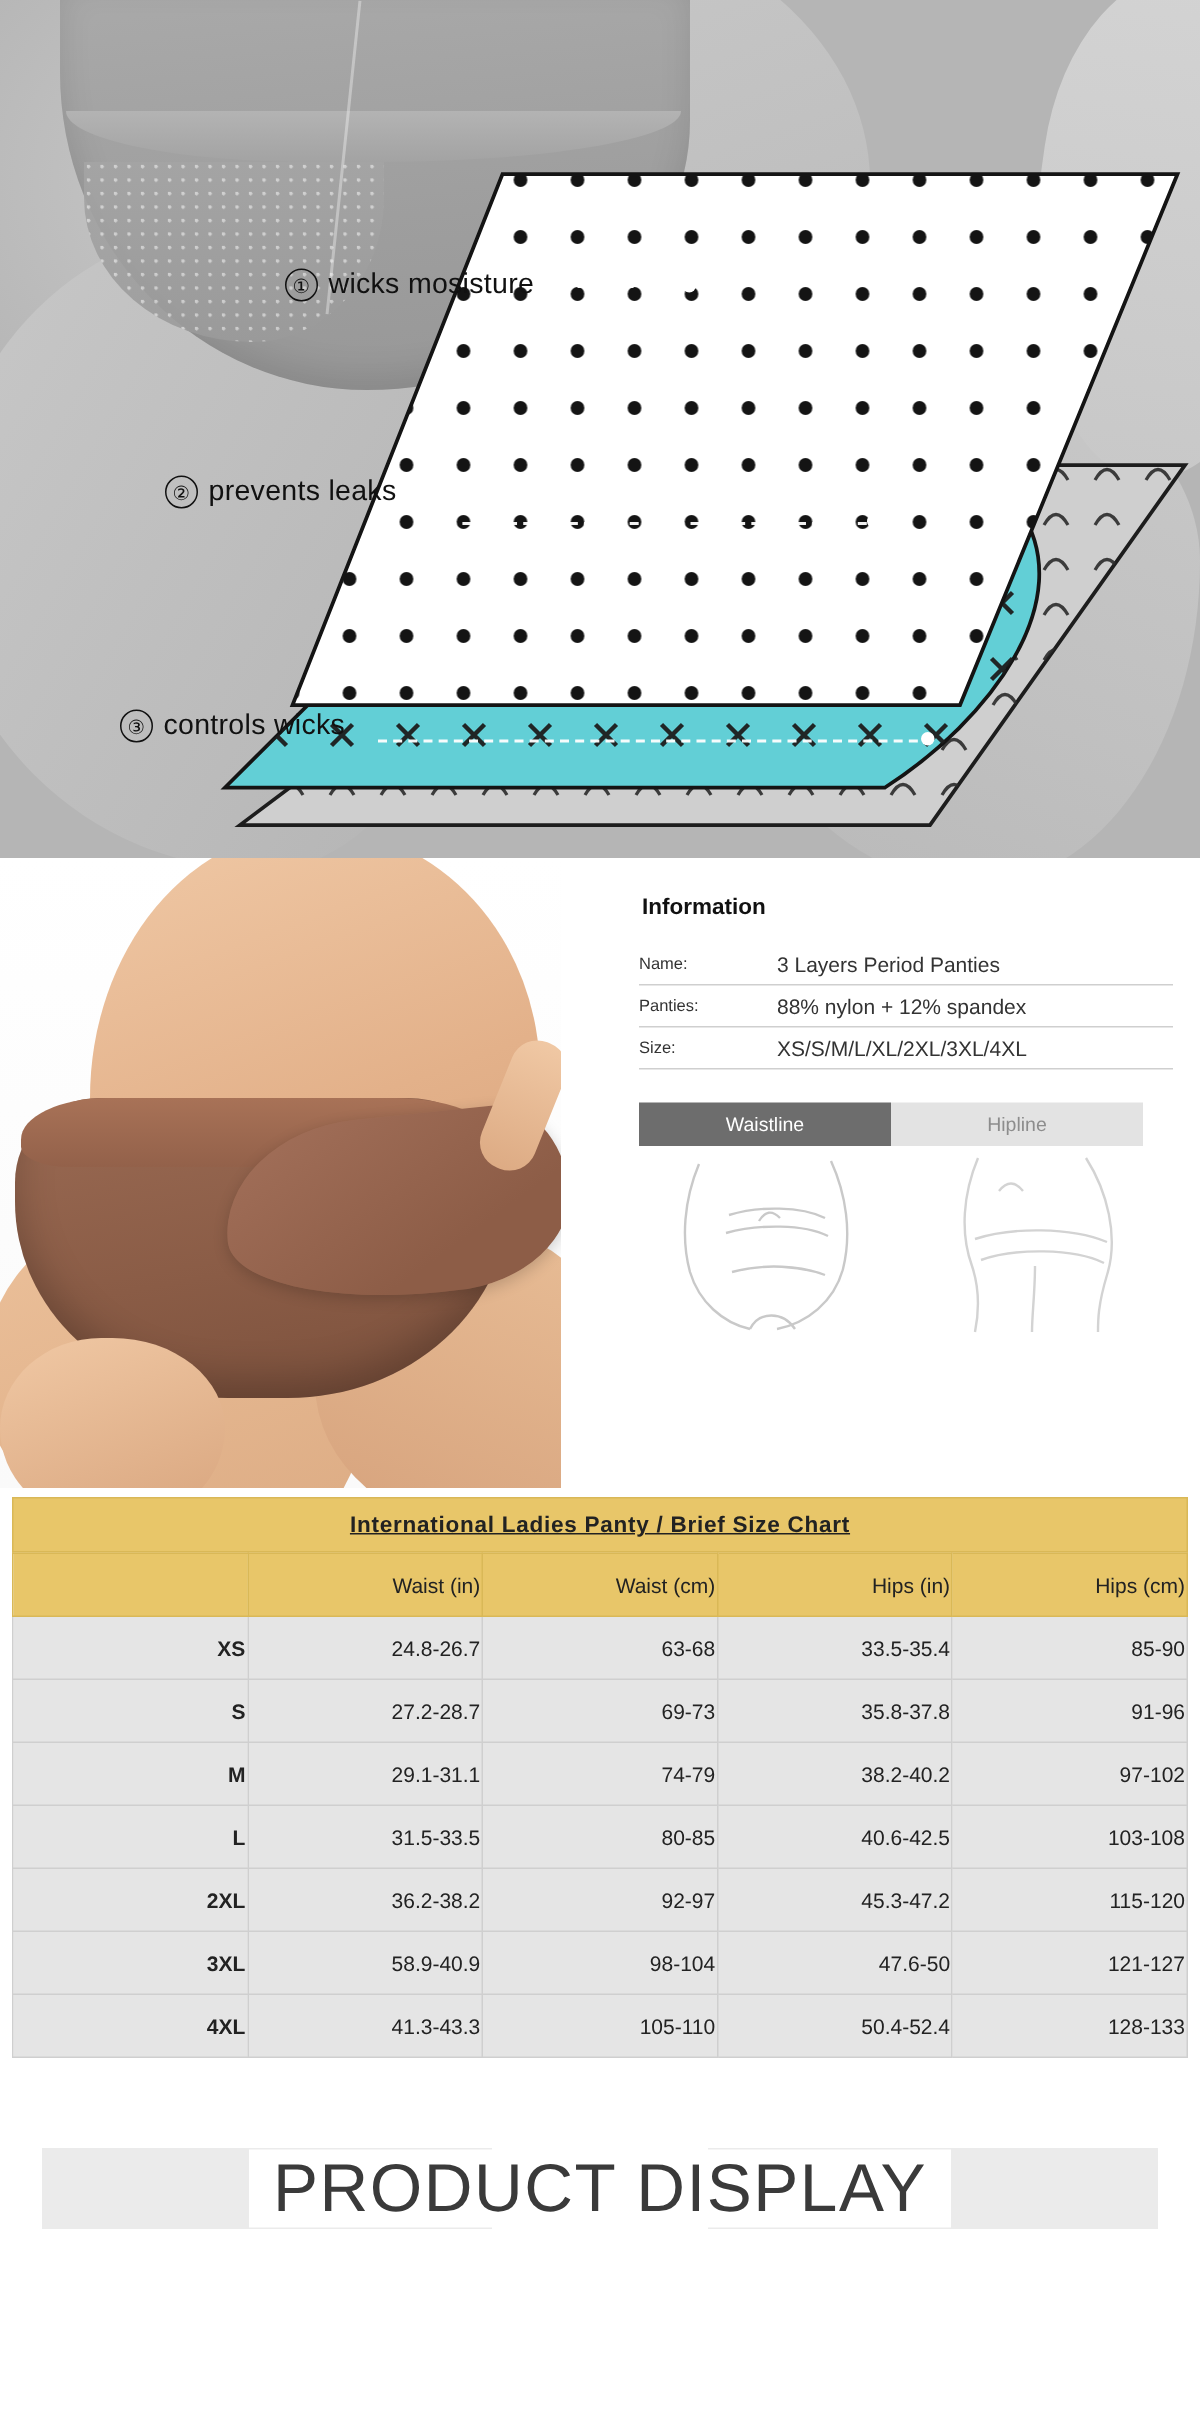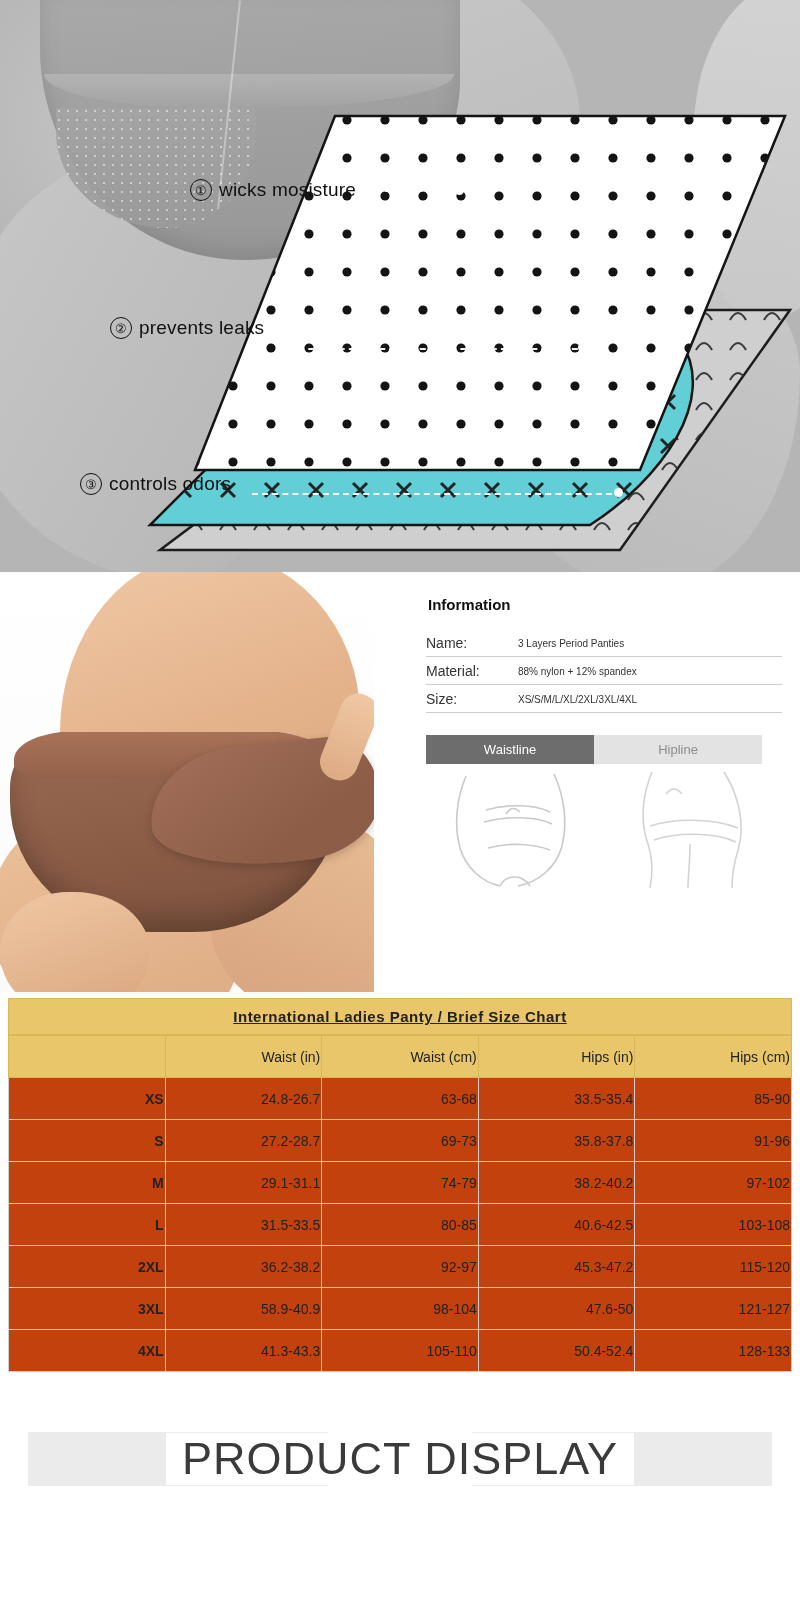--- a/index.html
+++ b/index.html
@@ -233,25 +233,25 @@
   .info-row {
     display: flex;
     align-items: center;
     border-bottom: 1px solid #cfcfcf;
     padding: 6px 0 5px 0;
     font-size: 11px;
   }
   .info-label {
     width: 92px;
     color: #333;
-    font-size: 14px;
+    font-size: 11px;
   }
   .info-value {
     color: #333;
-    font-size: 10px;
+    font-size: 14px;
   }
   .swatches { display: flex; gap: 3px; }
   .swatch { width: 13px; height: 17px; }
 
   .tabs {
     display: flex;
     margin-top: 22px;
     width: 336px;
   }
   .tab {
@@ -310,21 +310,21 @@
   table.size-chart thead th {
     background: #e8c669;
     font-weight: normal;
     font-size: 14px;
     border-color: #d9b857;
   }
   table.size-chart tbody td:first-child {
     font-weight: bold;
     width: 152px;
   }
-  table.size-chart tbody tr td { background: #c2410c; }
+  table.size-chart tbody tr td { background: #e5e5e5; }
 
   
   .display-banner {
     position: relative;
     height: 150px;
     display: flex;
     align-items: center;
     justify-content: center;
     margin-top: 12px;
   }
@@ -409,21 +409,21 @@
 
     <div class="callout" style="left:110px; top:317px;">
       <span class="num">②</span>
       <span>prevents leaks</span>
     </div>
     <div class="dash" style="left:288px; top:348px; width:300px;"></div>
     <div class="dot-end" style="left:578px; top:343px;"></div>
 
     <div class="callout" style="left:80px; top:473px;">
       <span class="num">③</span>
-      <span>controls odors</span>
+      <span>controls wicks</span>
     </div>
     <div class="dash" style="left:252px; top:493px; width:370px;"></div>
     <div class="dot-end" style="left:614px; top:488px;"></div>
   </div>
 
   <div class="mid">
 
     <div class="mid-photo">
       <div class="skin skin-torso"></div>
       <div class="skin skin-leg"></div>
@@ -437,21 +437,21 @@
 
     <div class="mid-info">
       <div class="info-title">Information</div>
 
       <div class="info-row">
         <div class="info-label">Name:</div>
         <div class="info-value">3  Layers Period Panties</div>
       </div>
 
       <div class="info-row">
-        <div class="info-label">Material:</div>
+        <div class="info-label">Panties:</div>
         <div class="info-value">88% nylon + 12% spandex</div>
       </div>
 
 
       <div class="info-row">
         <div class="info-label">Size:</div>
         <div class="info-value">XS/S/M/L/XL/2XL/3XL/4XL</div>
       </div>
 
       <div class="tabs">

